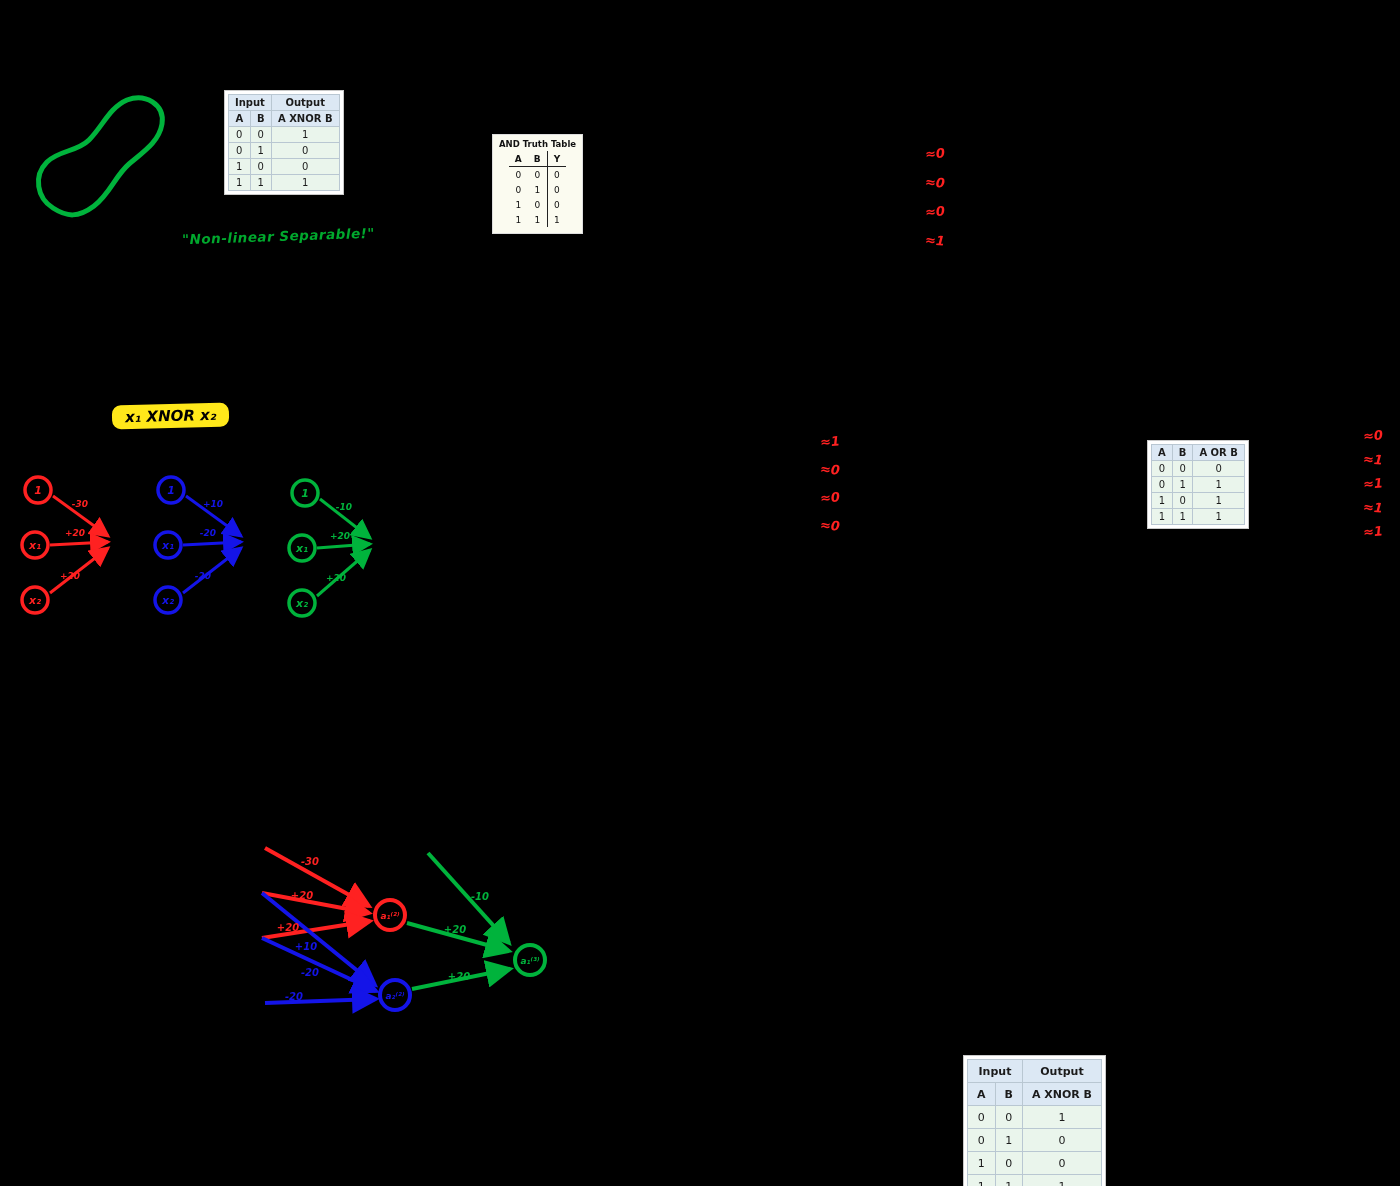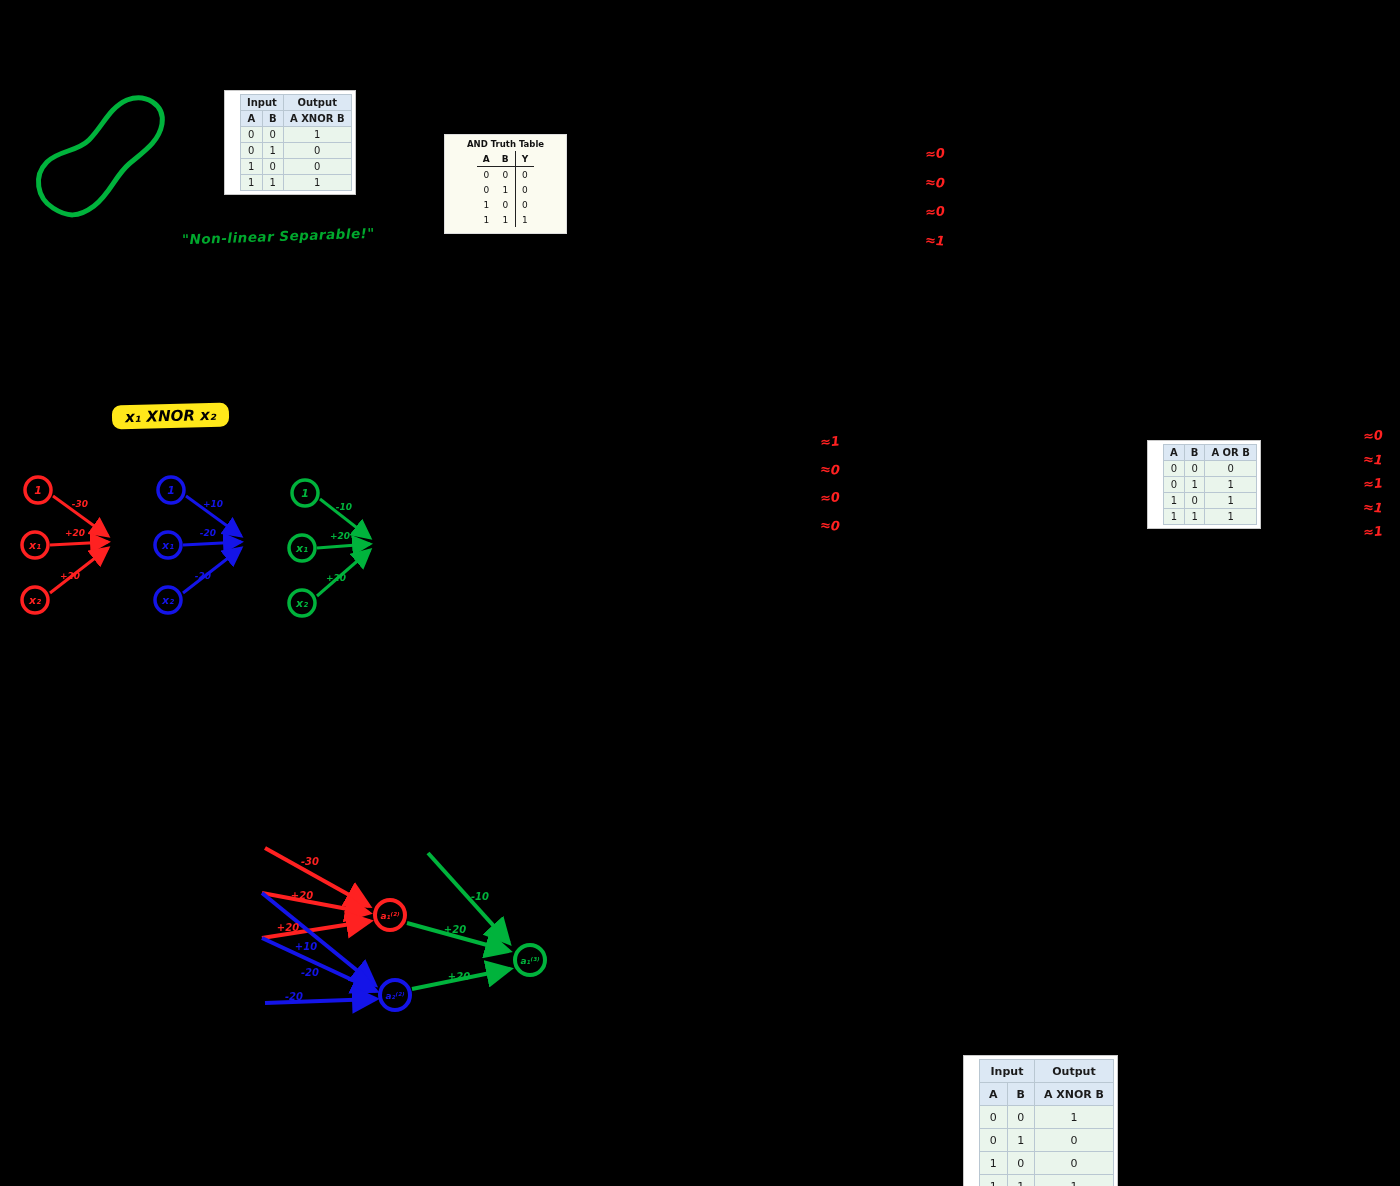--- a/index.html
+++ b/index.html
@@ -7,31 +7,31 @@
     width:1400px; height:1186px;
     background:#000000;
     font-family:"DejaVu Sans", sans-serif;
     position:relative;
     overflow:hidden;
   }
   .abs { position:absolute; }
 
   
   .card { background:#ffffff; padding:3px; border:1px solid #c9c9c9; }
-  .tt { border-collapse:collapse; background:#ffffff;margin-left:12px; }
+  .tt { border-collapse:collapse; background:#ffffff; }
   .tt th, .tt td { border:1px solid #b9c7d2; text-align:center; color:#1b1b1b; }
   .tt th { background:#dce8f4; font-weight:bold; }
   .tt td { background:#eaf5ec; }
   .tt-sm { font-size:10px; }
   .tt-sm th, .tt-sm td { padding:2px 6px; }
   .tt-lg { font-size:11px; }
   .tt-lg th, .tt-lg td { padding:4.5px 9px; }
 
   
-  .and-card { background:#fbfbf0; border:1px solid #ddd; padding:4px 22px 6px; }
+  .and-card { background:#fbfbf0; border:1px solid #ddd; padding:4px 6px 6px;margin-left:48px; }
   .and-title { font-size:8.5px; font-weight:bold; color:#111; text-align:center; margin-bottom:2px; }
   .tt-plain { border-collapse:collapse; font-size:9px; margin:0 auto; }
   .tt-plain th, .tt-plain td { padding:2.5px 6px; text-align:center; border:none; color:#111; background:transparent; }
   .tt-plain thead tr:last-child th { border-bottom:1.5px solid #222; font-weight:bold; }
   .tt-plain th:last-child, .tt-plain td:last-child { border-left:1.5px solid #222; }
 
   
   .hand { font-weight:bold; font-style:italic; }
   .red-note { color:#ff2121; font-size:13px; white-space:nowrap; }
   .note-stack { display:flex; flex-direction:column; }

